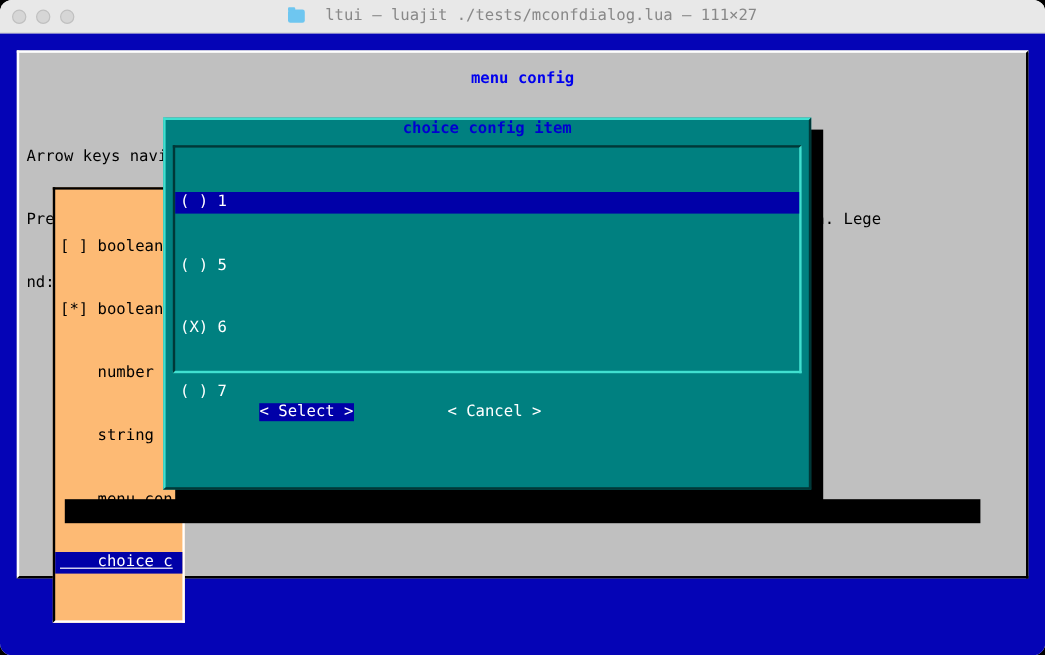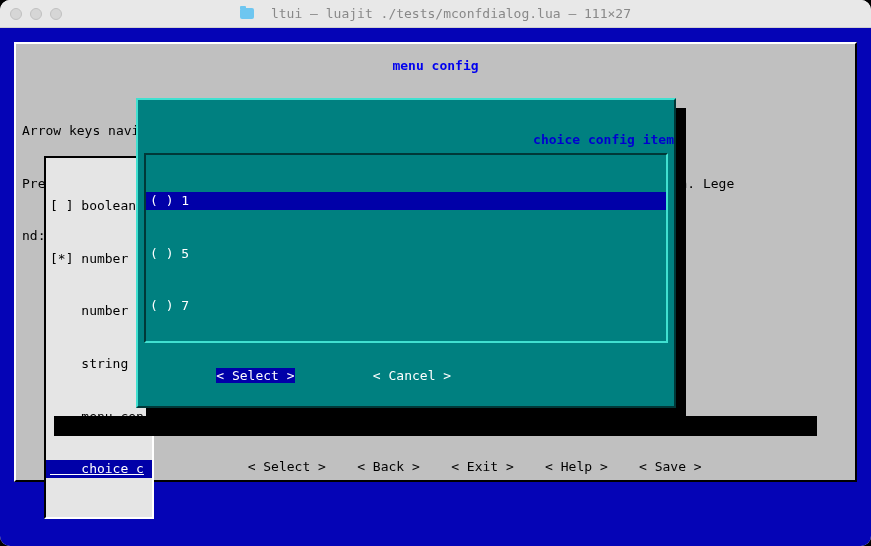--- a/index.html
+++ b/index.html
@@ -100,21 +100,21 @@
     .legend {
       padding: 0 6px;
       white-space: pre;
       line-height: 1.35;
     }
     .menu-list {
       position: absolute;
       top: 112px;
       left: 28px;
       width: 110px;
-      background: #e5e5e5;
+      background: #fdba74;
       border-top: 2px solid #000;
       border-left: 2px solid #000;
       border-right: 2px solid #fff;
       border-bottom: 2px solid #fff;
       padding: 4px 0;
       white-space: pre;
       line-height: 1.35;
     }
     .menu-list .row { padding: 0 4px; }
     .menu-list .row.sel {
@@ -145,24 +145,23 @@
       width: 540px;
       height: 310px;
       background: #008080;
       color: #fff;
       border-top: 2px solid #40e0d0;
       border-left: 2px solid #40e0d0;
       border-right: 2px solid #003838;
       border-bottom: 2px solid #003838;
     }
     .choice-title {
-      text-align: right;
+      text-align: center;
       color: #0000d0;
       font-weight: bold;
-      margin-top: 32px;
     }
     .choice-help {
       padding: 0 6px;
       white-space: pre-wrap;
       line-height: 1.35;
     }
     .choice-list {
       margin: 6px 6px 0 6px;
       height: 190px;
       border-top: 2px solid #003838;
@@ -219,42 +218,40 @@
       <div class="menu-box">
         <div class="menu-title">menu config</div>
         <div class="legend">
           <div>Arrow keys navigate the menu. &lt;Enter&gt; selects submenus ---&gt; (or empty submenus ----).</div>
           <div><span>Pressing &lt;Y&gt;</span>                                                                   <span>Search. Lege</span></div>
           <div><span>nd: [*] built</span></div>
         </div>
 
         <div class="menu-list">
           <div class="row">[ ] boolean </div>
-          <div class="row">[*] number </div>
+          <div class="row">[*] boolean </div>
           <div class="row">    number c</div>
           <div class="row">    string c</div>
           <div class="row">    menu con</div>
           <div class="row sel">    choice c</div>
         </div>
 
         <div class="shadow-bar"></div>
 
-        <div class="bottom-buttons">
-          <span>&lt; Select &gt;</span>    <span>&lt; Back &gt;</span>    <span>&lt; Exit &gt;</span>    <span>&lt; Help &gt;</span>    <span>&lt; Save &gt;</span>
-        </div>
       </div>
 
       <div class="popup-shadow"></div>
 
       <div class="choice-popup">
         <div class="choice-title">choice config item</div>
 
         <div class="choice-list">
           <div class="crow csel">( ) 1</div>
           <div class="crow">( ) 5</div>
+          <div class="crow">(X) 6</div>
           <div class="crow">( ) 7</div>
         </div>
 
         <div class="choice-buttons">
           <span class="sel-btn">&lt; Select &gt;</span>          <span>&lt; Cancel &gt;</span>
         </div>
       </div>
 
     </div>
   </div>

